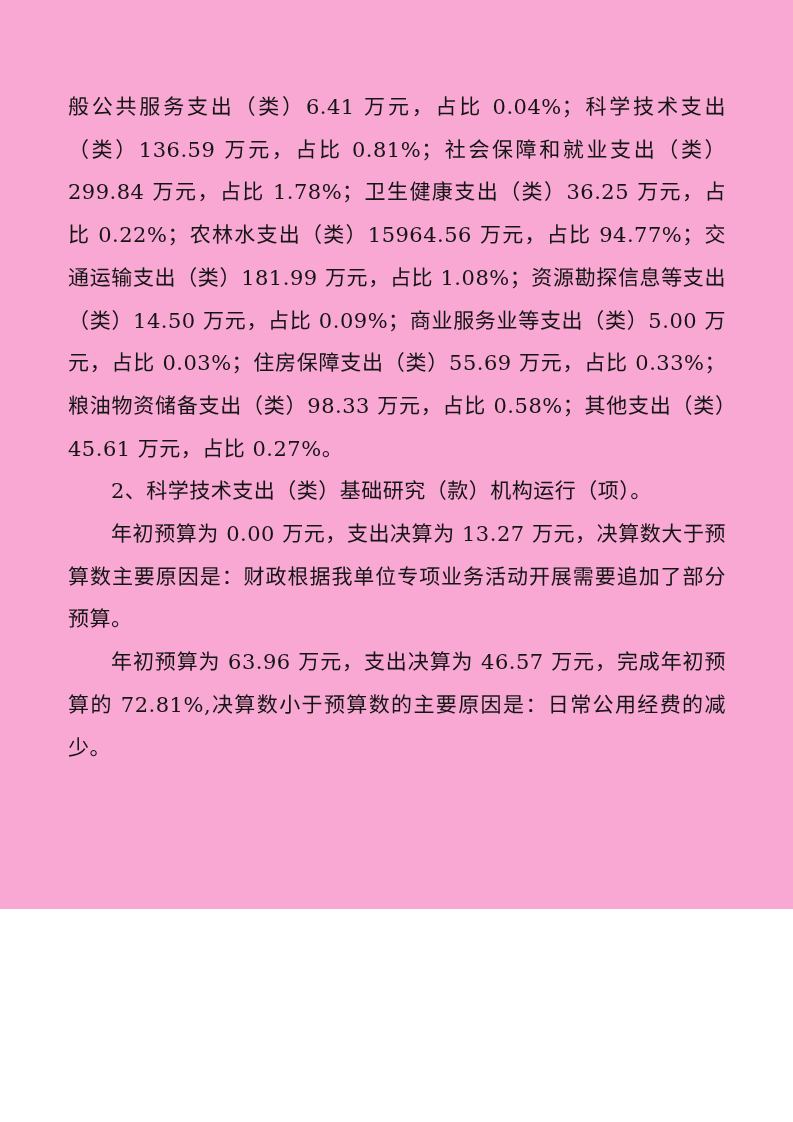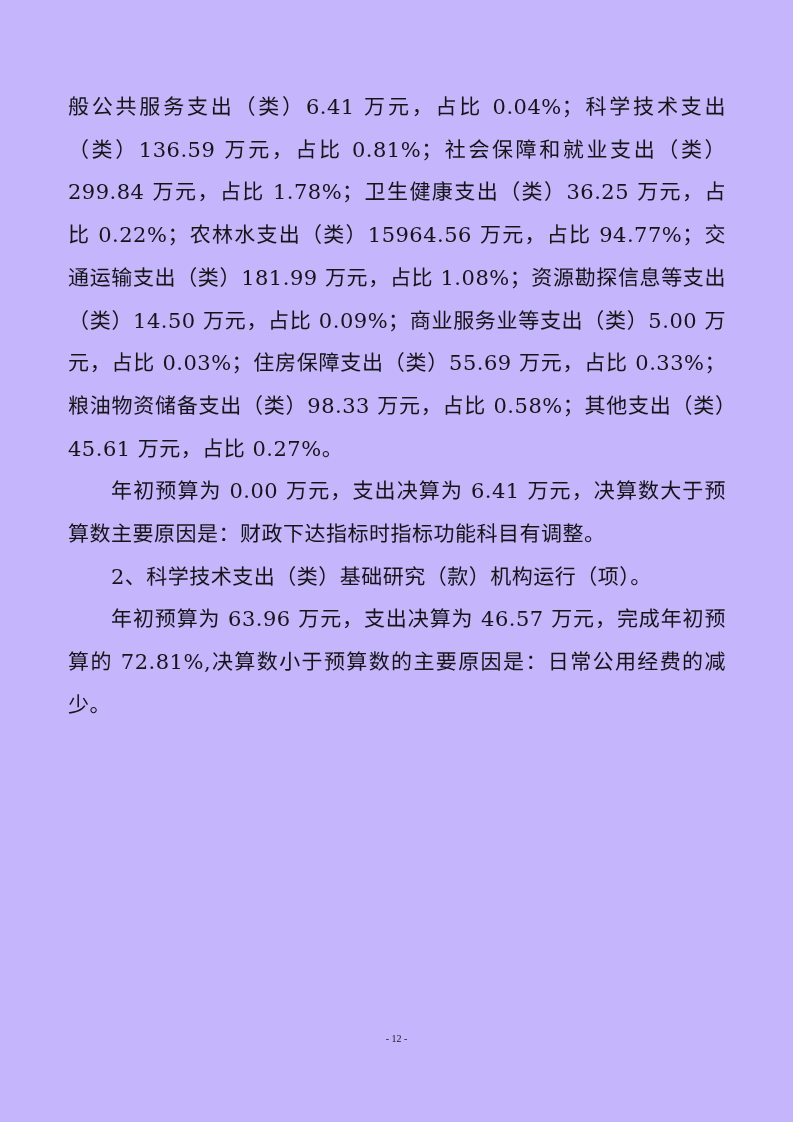--- a/index.html
+++ b/index.html
@@ -3,22 +3,22 @@
 <meta charset="utf-8">
 <style>
   html, body {
     margin: 0;
     padding: 0;
     background: #ffffff;
   }
   .page {
     position: relative;
     width: 793px;
-    height: 1122px;
-    background: #c4b5fd;
+    height: 909px;
+    background: #f9a8d4;
     color: #151515;
     font-family: "DejaVu Serif", "Liberation Serif", serif;
     overflow: hidden;
   }
   .content {
     position: absolute;
     left: 68px;
     top: 86px;
     width: 658px;
     font-size: 21px;
@@ -53,20 +53,20 @@
     font-size: 10px;
     color: #1a1a1a;
   }
 </style>
 </head>
 <body>
 
 <div class="page">
   <main class="content">
     <p class="para-continued">般公共服务支出（类）6.41 万元，占比 0.04%；科学技术支出（类）136.59 万元，占比 0.81%；社会保障和就业支出（类）299.84 万元，占比 1.78%；卫生健康支出（类）36.25 万元，占比 0.22%；农林水支出（类）15964.56 万元，占比 94.77%；交通运输支出（类）181.99 万元，占比 1.08%；资源勘探信息等支出（类）14.50 万元，占比 0.09%；商业服务业等支出（类）5.00 万元，占比 0.03%；住房保障支出（类）55.69 万元，占比 0.33%；粮油物资储备支出（类）98.33 万元，占比 0.58%；其他支出（类）45.61 万元，占比 0.27%。</p>
-    <p class="para-body">年初预算为 0.00 万元，支出决算为 6.41 万元，决算数大于预算数主要原因是：财政下达指标时指标功能科目有调整。</p>
     <p class="para-body">2、科学技术支出（类）基础研究（款）机构运行（项）。</p>
+    <p class="para-body">年初预算为 0.00 万元，支出决算为 13.27 万元，决算数大于预算数主要原因是：财政根据我单位专项业务活动开展需要追加了部分预算。</p>
     <p class="para-body">年初预算为 63.96 万元，支出决算为 46.57 万元，完成年初预算的 72.81%,决算数小于预算数的主要原因是：日常公用经费的减少。</p>
   </main>
   <footer class="page-footer">
     <span>- 12 -</span>
   </footer>
 </div>
 
 </body></html>

